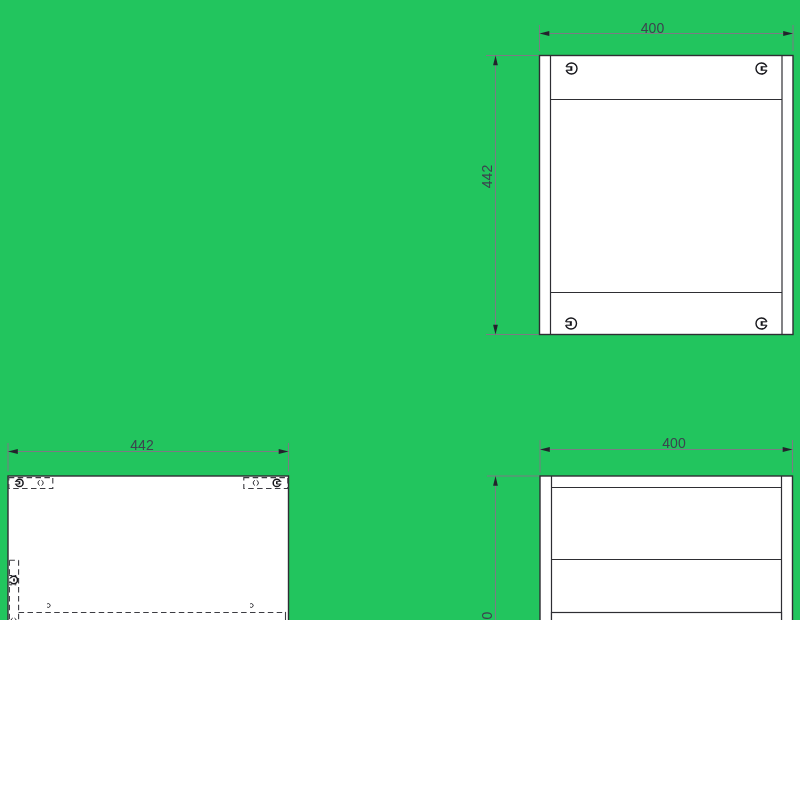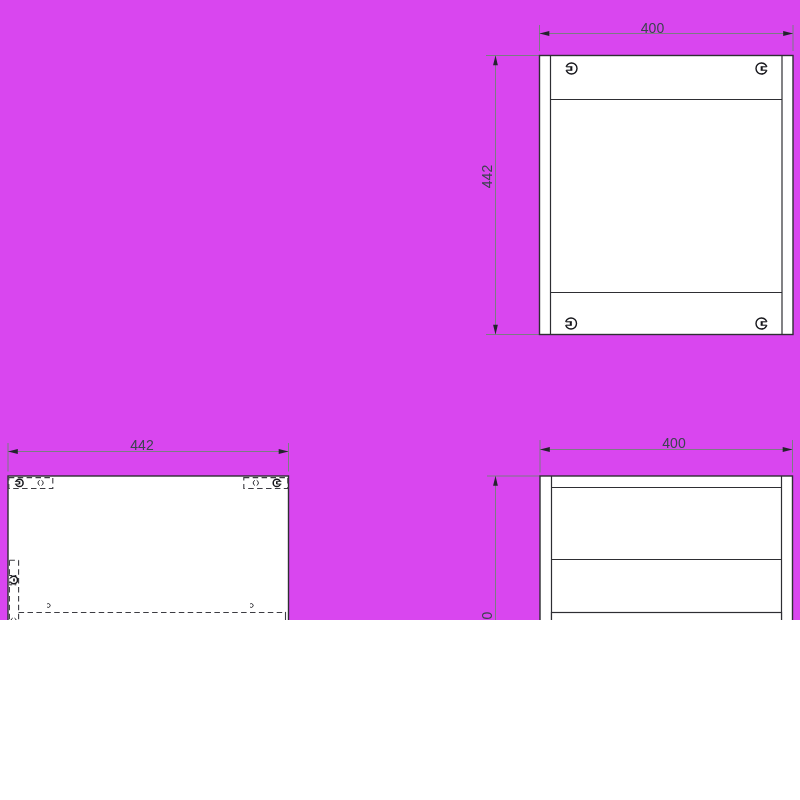--- a/index.html
+++ b/index.html
@@ -1,16 +1,16 @@
 <!DOCTYPE html>
 <html><head>
 <meta charset="utf-8">
 <style>
   html,body{margin:0;padding:0;background:#ffffff;}
-  .wrap{width:800px;height:620px;position:relative;background:#d946ef;}
+  .wrap{width:800px;height:620px;position:relative;background:#22c55e;}
   svg{display:block;}
   text{font-family:"Liberation Sans", sans-serif;fill:#3c434e;}
 </style>
 </head>
 <body>
 <div class="wrap">
 <svg width="800" height="800" viewBox="0 0 800 800">
 
 <g stroke="#7b7b83" stroke-width="1" fill="none">
   <line x1="539.5" y1="25" x2="539.5" y2="51"></line>

